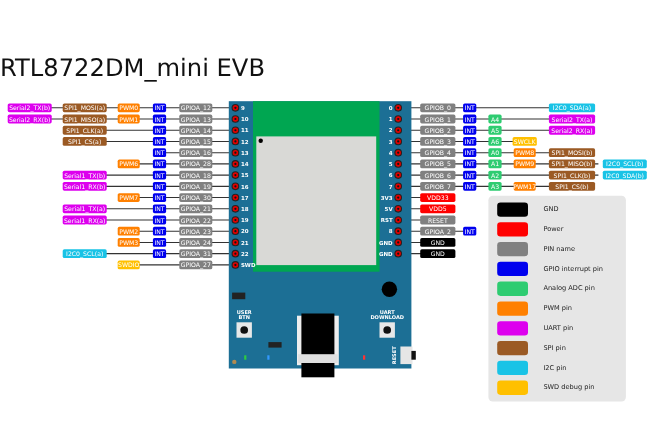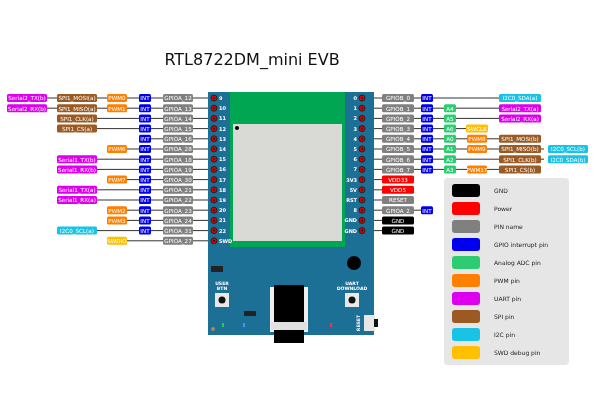--- a/index.html
+++ b/index.html
@@ -1,17 +1,17 @@
 <!DOCTYPE html>
 <html><head>
 <meta charset="utf-8">
 <style>
   html, body { margin:0; padding:0; background:#ffffff; }
   body { width:600px; height:400px; position:relative; overflow:hidden; font-family:"DejaVu Sans", sans-serif; }
-  #title { position:absolute; left:0; width:504px; top:50px; text-align:center; font-size:16px; color:#111; font-family:"DejaVu Sans", sans-serif; }
+  #title { position:absolute; left:0; width:504px; top:50px; font-size:22px; color:#111; font-family:"DejaVu Sans", sans-serif; }
   #diagram { position:absolute; left:0; top:0; }
   .lbl text { font-family:"DejaVu Sans", sans-serif; }
   #legend { position:absolute; left:444px; top:178px; width:125px; height:187px; background:#e6e6e6; border-radius:4px; }
   .leg-row { position:absolute; left:8px; height:14px; display:flex; align-items:center; }
   .leg-sw { width:28px; height:13px; border-radius:3px; }
   .leg-txt { margin-left:14px; font-size:6px; color:#222; font-family:"DejaVu Sans", sans-serif; }
 </style>
 </head>
 <body>
 

